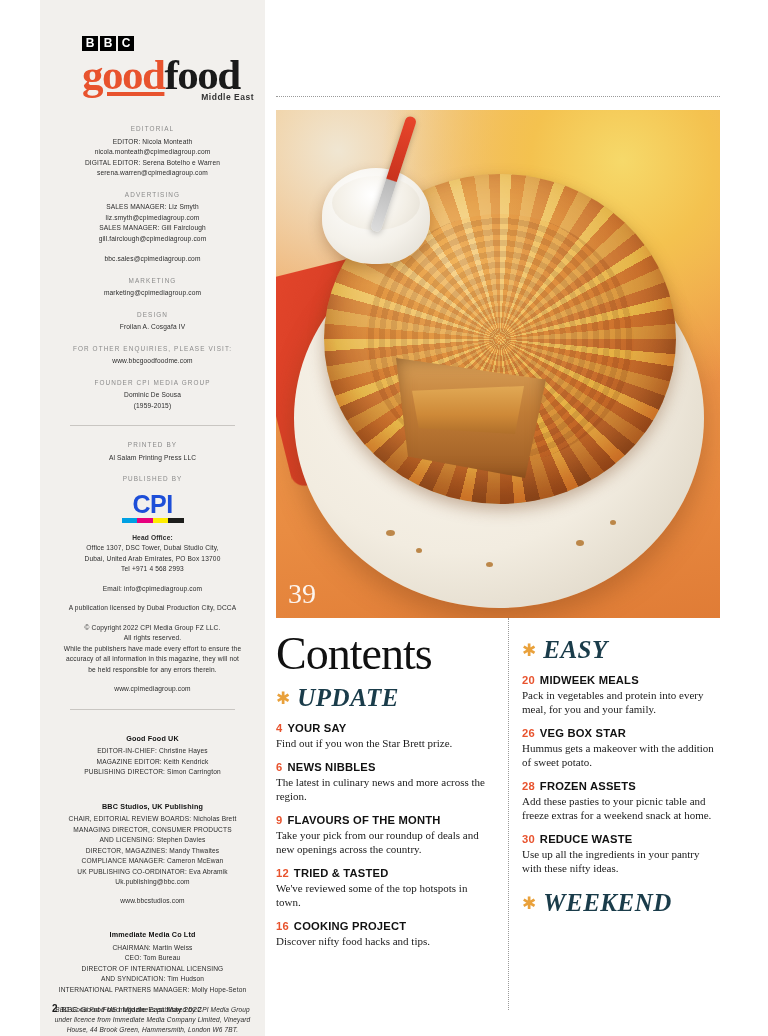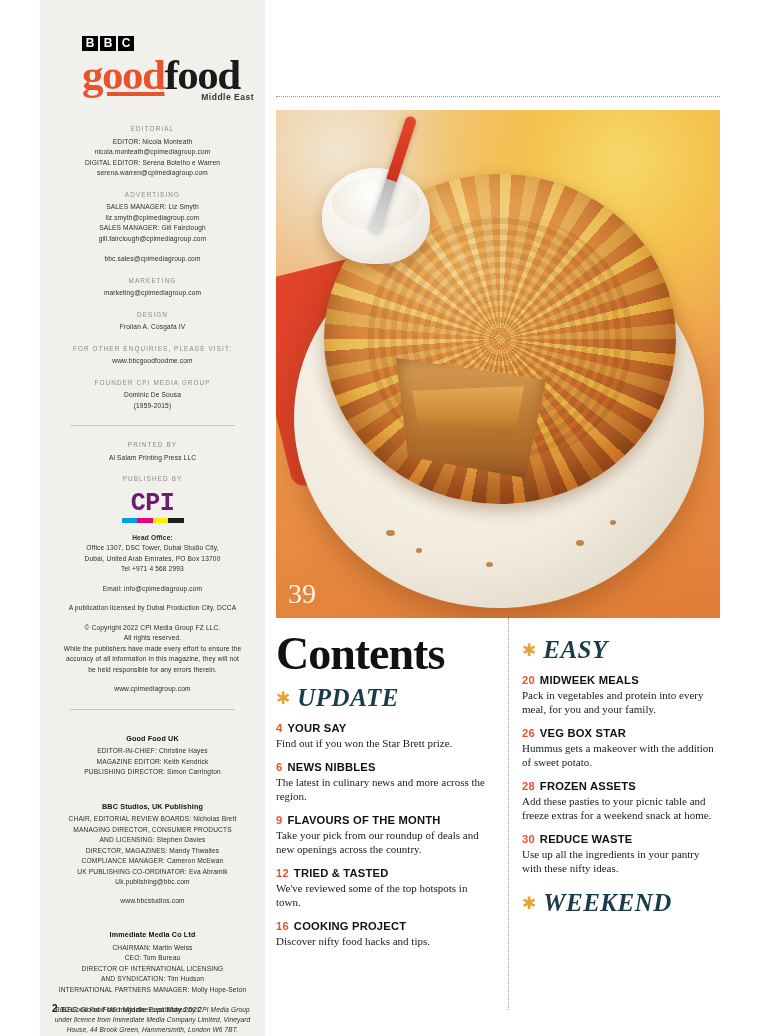--- a/index.html
+++ b/index.html
@@ -81,24 +81,24 @@
     border: 0;
     border-top: 1px solid #c9c6c2;
     margin: 14px 18px;
   }
 
   .cpi-logo {
     margin: 6px auto 2px auto;
     width: 62px;
   }
   .cpi-text {
-    font-family: Liberation Mono, monospace;
+    font-family: Liberation Sans, sans-serif;
     font-weight: bold;
     font-size: 25px;
-    color: #701a75;
+    color: #1d4ed8;
     letter-spacing: -0.5px;
     line-height: 26px;
     text-align: center;
   }
   .cpi-bar { display: flex; width: 62px; height: 5px; margin: 1px auto 0 auto; }
   .cpi-bar span { flex: 1; }
 
   .sec-title {
     font-weight: bold;
     font-size: 7.2px;
@@ -258,21 +258,21 @@
 
   
   .contents-wrap {
     position: absolute;
     left: 0; top: 630px;
     width: 444px;
   }
   .contents-title {
     font-family: "Liberation Serif", serif;
     font-size: 46px;
-    font-weight: bold;
+    font-weight: normal;
     letter-spacing: -1px;
     line-height: 48px;
     color: #111;
     margin: 0 0 6px 0;
   }
 
   .cols { display: flex; gap: 22px; }
   .col { width: 210px; }
   .col-right { position: relative; padding-left: 14px; }
   .col-right::before {

